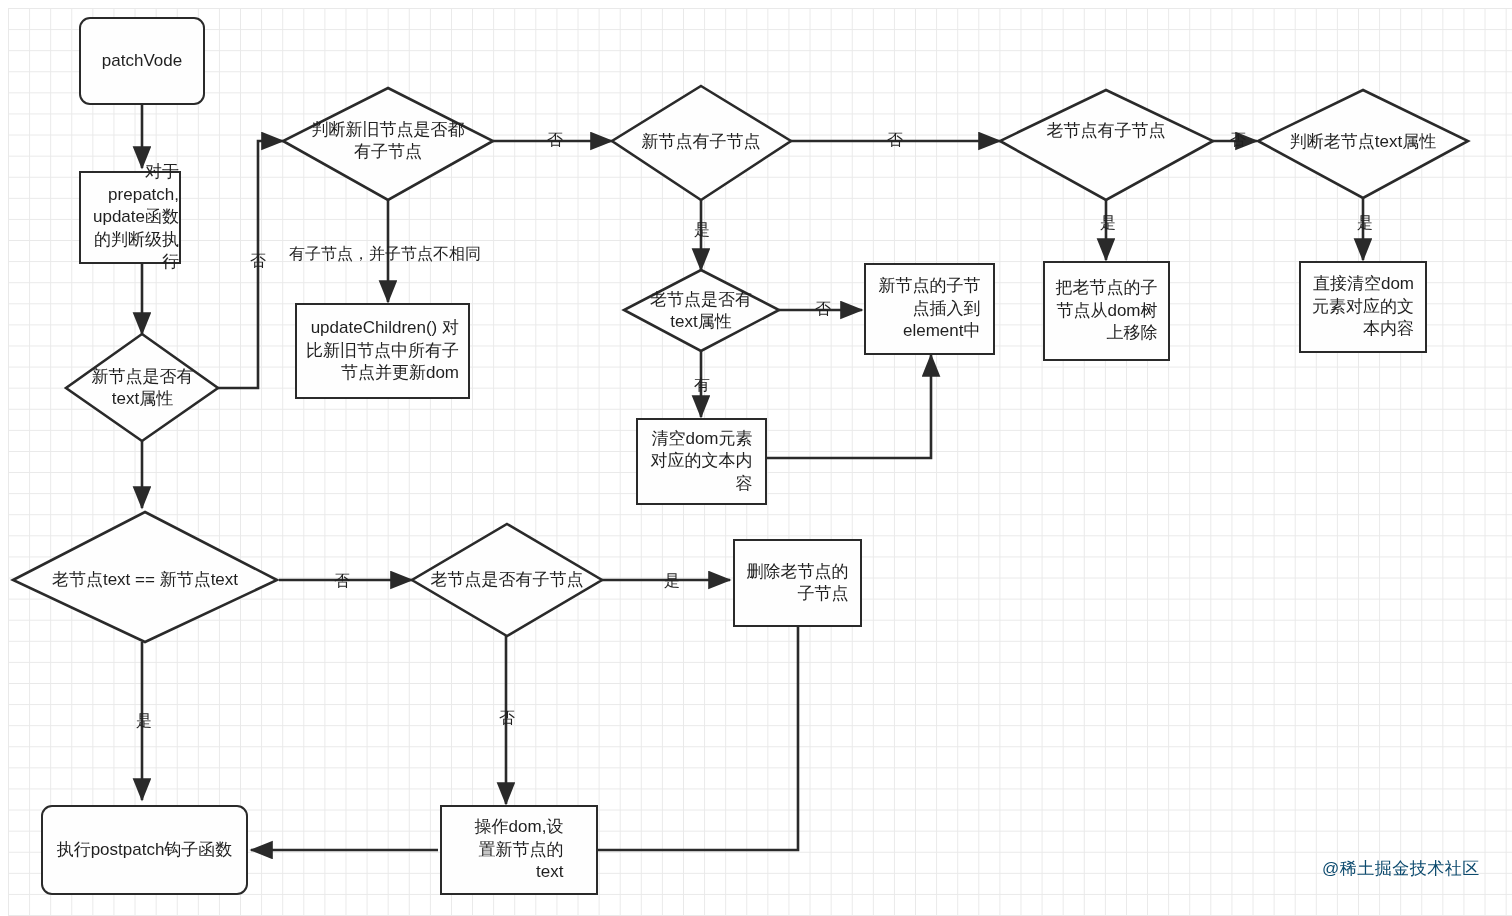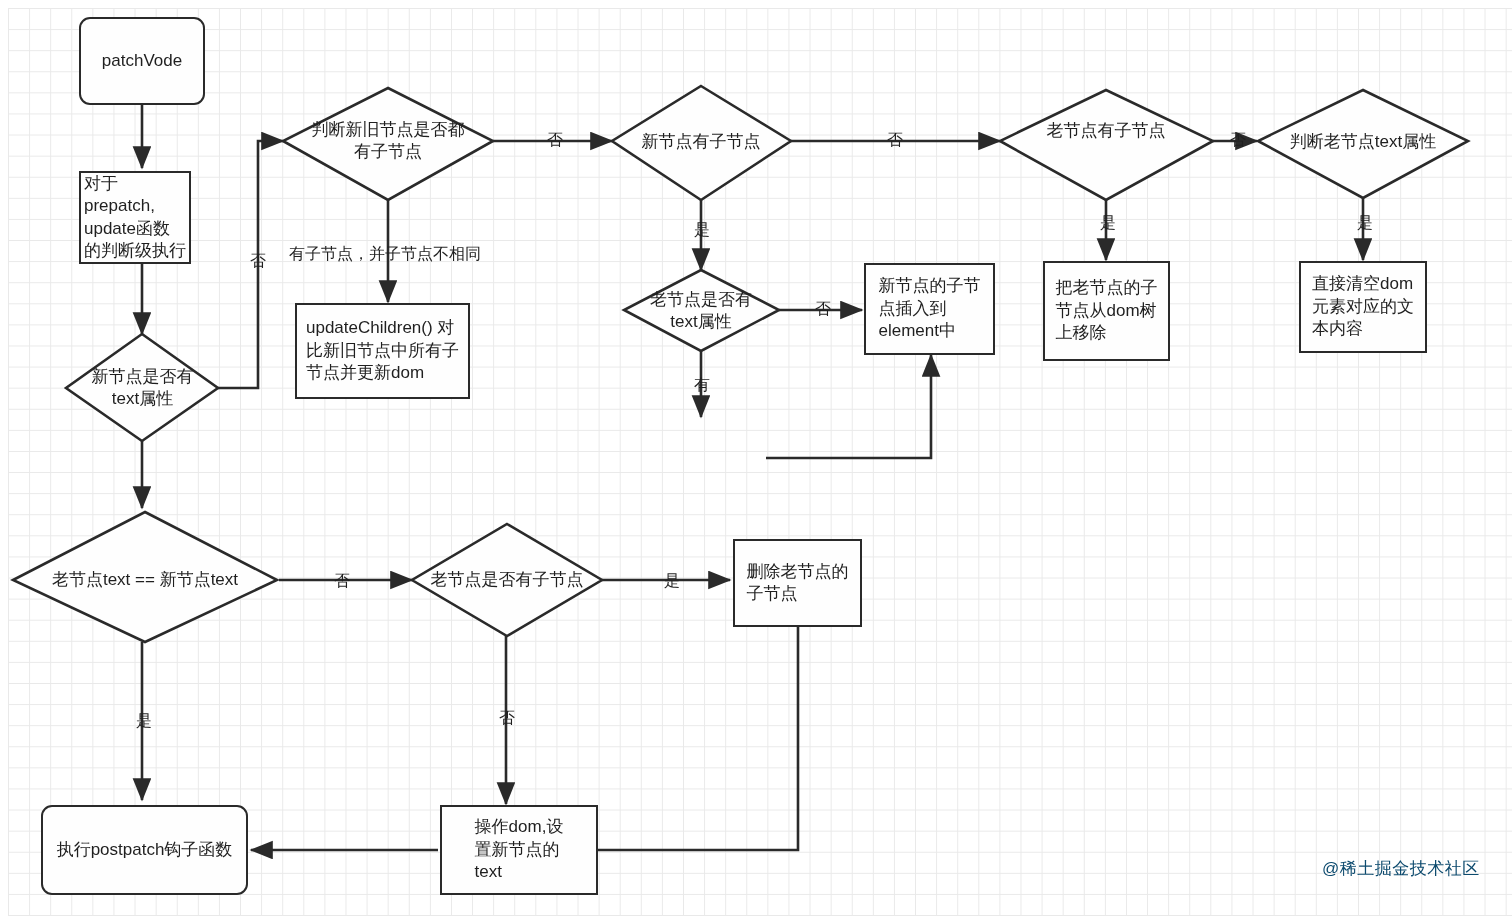--- a/index.html
+++ b/index.html
@@ -38,21 +38,21 @@
     top: 0;
     width: 1512px;
     height: 916px;
   }
   .node {
     position: absolute;
     box-sizing: border-box;
     display: flex;
     align-items: center;
     justify-content: center;
-    text-align: left;
+    text-align: right;
     color: #1f1f1f;
     font-size: 17px;
     line-height: 1.32;
     white-space: pre-line;
   }
   .box {
     border: 2.4px solid #2a2a2a;
     background: #fefefe;
   }
   .box.rounded { border-radius: 11px; }
@@ -150,29 +150,32 @@
       <polygon points="701,270 779,310 701,351 624,310"></polygon>
       <polygon points="1106,90 1213,141 1106,200 1000,141"></polygon>
       <polygon points="1363,90 1468,141 1363,198 1258,141"></polygon>
       <polygon points="145,512 277,580 145,642 13,580"></polygon>
       <polygon points="507,524 602,580 507,636 412,580"></polygon>
     </g>
   </svg>
 
   <div class="node box rounded" style="left:79px; top:17px; width:126px; height:88px;">patchVode</div>
 
-  <div class="node box" style="left:79px; top:171px; width:112px; height:93px;">对于
+  <div class="node box" style="left:79px; top:171px; width:102px; height:93px;">对于
 prepatch,
 update函数
 的判断级执行</div>
 
   <div class="node box" style="left:295px; top:303px; width:175px; height:96px;">updateChildren() 对
 比新旧节点中所有子
 节点并更新dom</div>
 
+  <div class="node box" style="left:636px; top:418px; width:131px; height:87px;">清空dom元素
+对应的文本内
+容</div>
 
   <div class="node box" style="left:864px; top:263px; width:131px; height:92px;">新节点的子节
 点插入到
 element中</div>
 
   <div class="node box" style="left:1043px; top:261px; width:127px; height:100px;">把老节点的子
 节点从dom树
 上移除</div>
 
   <div class="node box" style="left:1299px; top:261px; width:128px; height:92px;">直接清空dom

